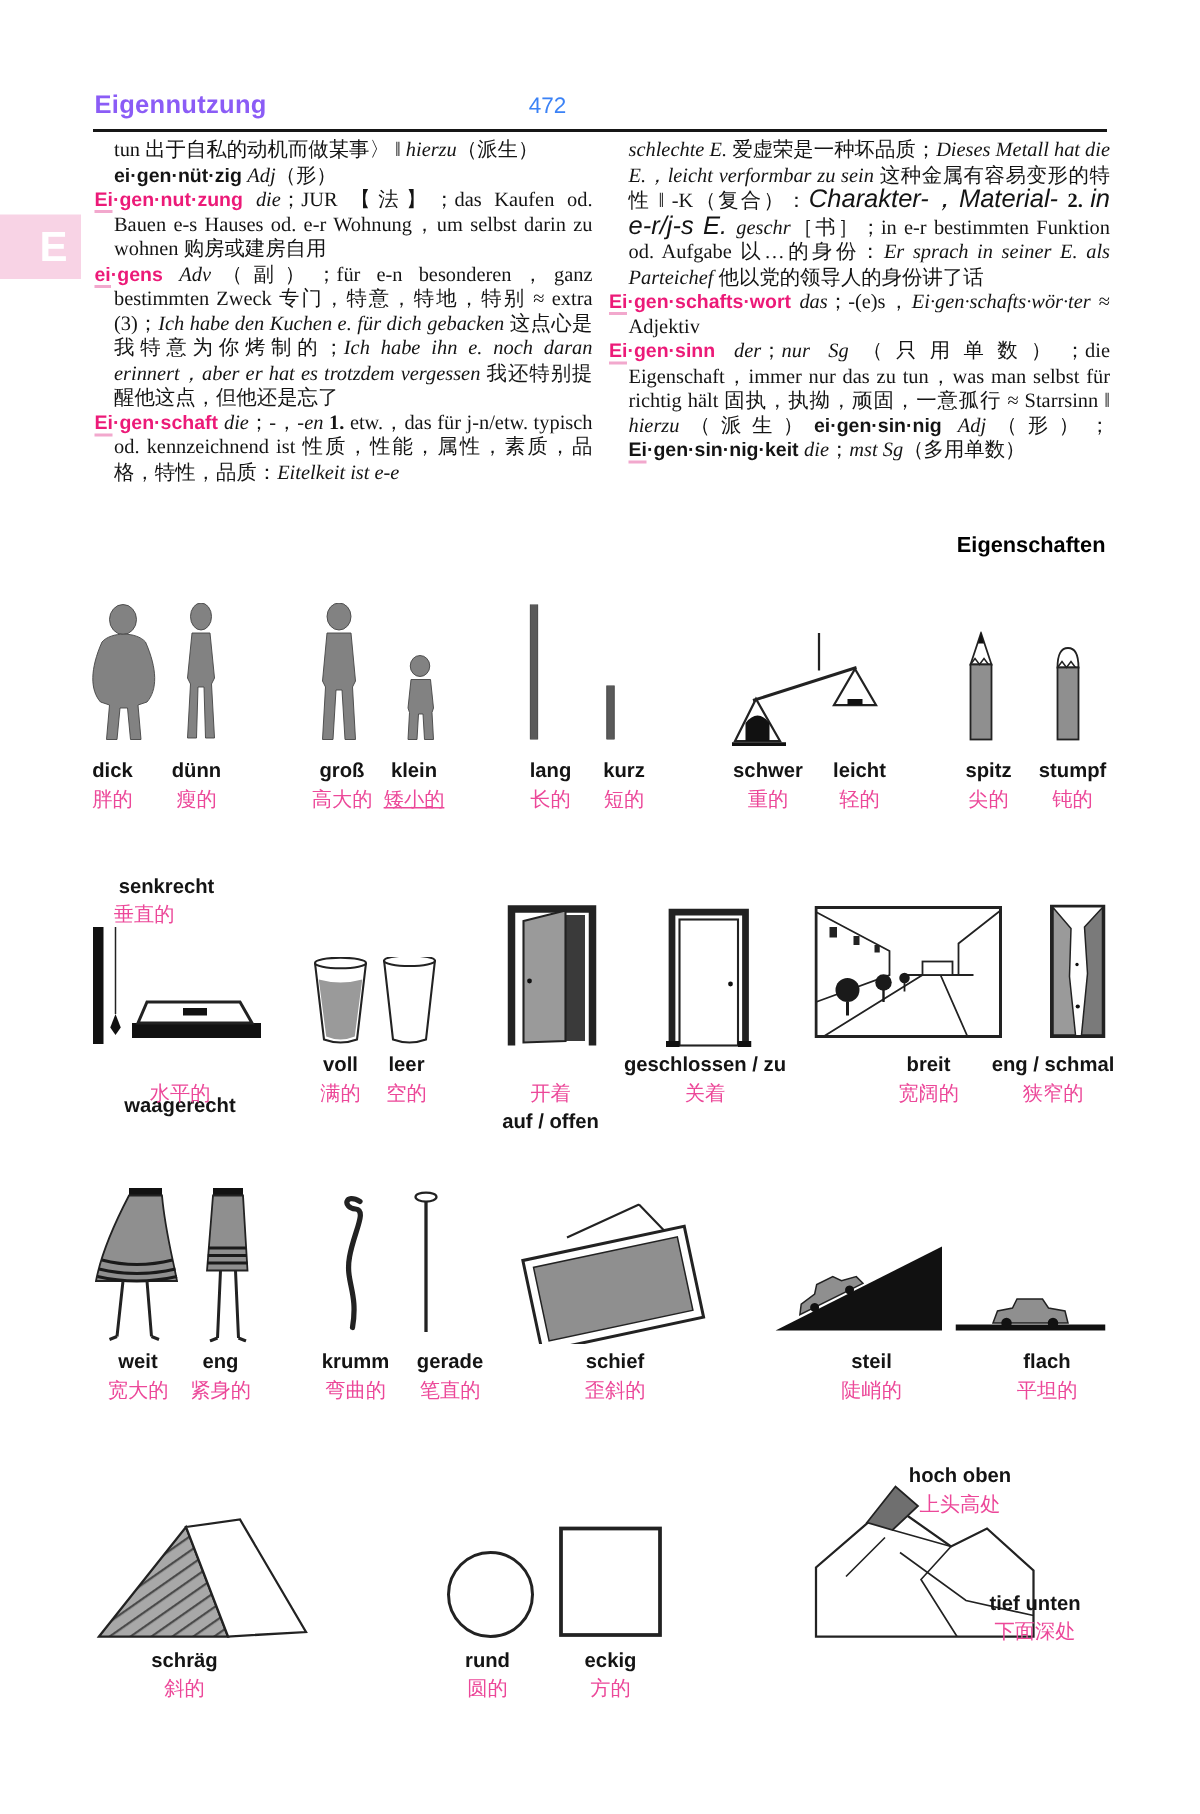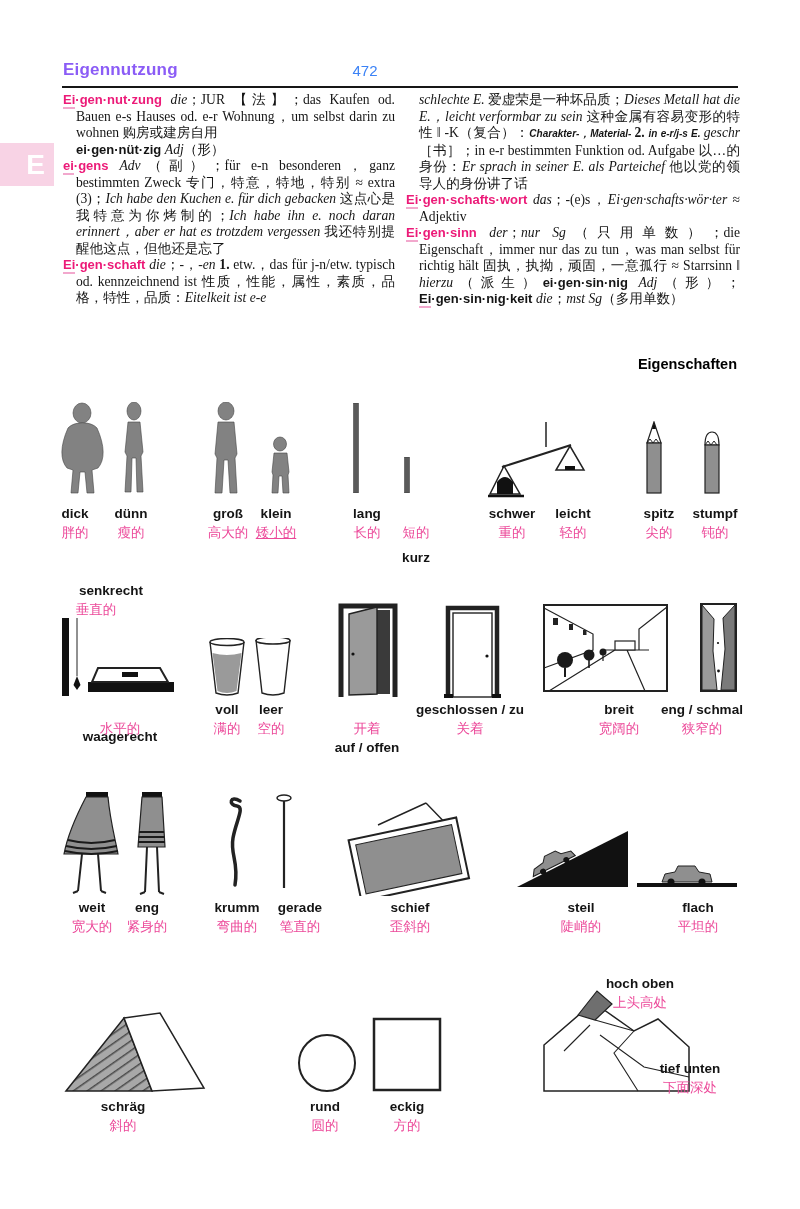--- a/index.html
+++ b/index.html
@@ -22,21 +22,21 @@
   .col{position:absolute;top:92px;width:332px;font-size:13.6px;line-height:16.5px;
        text-align:justify;}
   .col-left{left:63px;}
   .col-right{left:406px;width:334px;}
   p.entry{margin:0;}
   p.hang{padding-left:13px;text-indent:-13px;}
   p.ind{padding-left:13px;}
   .seg-p{}
   .seg-i{font-style:italic;}
   .seg-b{font-weight:700;}
-  .seg-bi{font-weight:700;font-style:italic;font-family:"Liberation Sans",sans-serif;font-size:10px;}
+  .seg-bi{font-weight:400;font-style:italic;font-family:"Liberation Sans",sans-serif;font-size:17px;}
   .seg-hw,.seg-hwu{color:#ec1a78;font-family:"Liberation Sans",sans-serif;font-weight:700;font-size:13px;}
   .seg-hwb,.seg-hwbu{color:#141414;font-family:"Liberation Sans",sans-serif;font-weight:700;font-size:13px;}
   .seg-hwu,.seg-hwbu{border-bottom:2px solid #f2a8cd;}
 
   
   .fig-heading{position:absolute;right:63px;top:356px;
                font:700 14.5px "Liberation Sans",sans-serif;color:#000000;}
   .glabel{position:absolute;transform:translateX(-50%);white-space:nowrap;
           font:700 13.5px "Liberation Sans",sans-serif;color:#141414;}
   .clabel{position:absolute;transform:translateX(-50%);white-space:nowrap;
@@ -48,22 +48,23 @@
 <body>
 
 <div class="hdr-title">Eigennutzung</div>
 <div class="hdr-page">472</div>
 <div class="hdr-rule"></div>
 <div class="etab">
     <span>E</span>
   </div>
 
 <div class="col col-left" id="col-left">
+    <p class="entry ind"><span class="seg-p">tun 出于自私的动机而做某事〉 ‖ </span><span class="seg-i">hierzu</span><span class="seg-p">（派生）</span></p>
+    <p class="entry ind"><span class="seg-hwb">ei·gen·nüt·zig </span><span class="seg-i">Adj</span><span class="seg-p">（形）</span></p>
     <p class="entry hang"><span class="seg-hwu">Ei</span><span class="seg-hw">·gen·nut·zung </span><span class="seg-i">die</span><span class="seg-p">；JUR 【法】；das Kaufen od. Bauen e-s Hauses od. e-r Wohnung，um selbst darin zu wohnen 购房或建房自用</span></p>
-    <p class="entry ind"><span class="seg-hwb">ei·gen·nüt·zig </span><span class="seg-i">Adj</span><span class="seg-p">（形）</span></p>
     <p class="entry hang"><span class="seg-hwu">ei</span><span class="seg-hw">·gens </span><span class="seg-i">Adv</span><span class="seg-p">（副）；für e-n besonderen，ganz bestimmten Zweck 专门，特意，特地，特别 ≈ extra (3)；</span><span class="seg-i">Ich habe den Kuchen e. für dich gebacken </span><span class="seg-p">这点心是我特意为你烤制的；</span><span class="seg-i">Ich habe ihn e. noch daran erinnert，aber er hat es trotzdem vergessen </span><span class="seg-p">我还特别提醒他这点，但他还是忘了</span></p>
     <p class="entry hang"><span class="seg-hwu">Ei</span><span class="seg-hw">·gen·schaft </span><span class="seg-i">die</span><span class="seg-p">；-，-</span><span class="seg-i">en </span><span class="seg-b">1. </span><span class="seg-p">etw.，das für j-n/etw. typisch od. kennzeichnend ist 性质，性能，属性，素质，品格，特性，品质：</span><span class="seg-i">Eitelkeit ist e-e</span></p>
   </div>
 <div class="col col-right" id="col-right">
     <p class="entry ind"><span class="seg-i">schlechte E. </span><span class="seg-p">爱虚荣是一种坏品质；</span><span class="seg-i">Dieses Metall hat die E.，leicht verformbar zu sein </span><span class="seg-p">这种金属有容易变形的特性 ‖ -K（复合）：</span><span class="seg-bi">Charakter-，Material- </span><span class="seg-b">2. </span><span class="seg-bi">in e-r/j-s E. </span><span class="seg-i">geschr</span><span class="seg-p">［书］；in e-r bestimmten Funktion od. Aufgabe 以…的身份：</span><span class="seg-i">Er sprach in seiner E. als Parteichef </span><span class="seg-p">他以党的领导人的身份讲了话</span></p>
     <p class="entry hang"><span class="seg-hwu">Ei</span><span class="seg-hw">·gen·schafts·wort </span><span class="seg-i">das</span><span class="seg-p">；-(e)s，</span><span class="seg-i">Ei·gen·schafts·wör·ter </span><span class="seg-p">≈ Adjektiv</span></p>
     <p class="entry hang"><span class="seg-hwu">Ei</span><span class="seg-hw">·gen·sinn </span><span class="seg-i">der</span><span class="seg-p">；</span><span class="seg-i">nur Sg</span><span class="seg-p">（只用单数）；die Eigenschaft，immer nur das zu tun，was man selbst für richtig hält 固执，执拗，顽固，一意孤行 ≈ Starrsinn ‖ </span><span class="seg-i">hierzu</span><span class="seg-p">（派生）</span><span class="seg-hwb">ei·gen·sin·nig </span><span class="seg-i">Adj</span><span class="seg-p">（形）；</span><span class="seg-hwbu">Ei</span><span class="seg-hwb">·gen·sin·nig·keit </span><span class="seg-i">die</span><span class="seg-p">；</span><span class="seg-i">mst Sg</span><span class="seg-p">（多用单数）</span></p>
   </div>
 
 <div class="fig-heading">Eigenschaften</div>
@@ -286,21 +287,21 @@
     <div class="glabel" style="left: 75px; top: 506px;">dick</div>
     <div class="clabel" style="left: 75px; top: 524px;">胖的</div>
     <div class="glabel" style="left: 131px; top: 506px;">dünn</div>
     <div class="clabel" style="left: 131px; top: 524px;">瘦的</div>
     <div class="glabel" style="left: 228px; top: 506px;">groß</div>
     <div class="clabel" style="left: 228px; top: 524px;">高大的</div>
     <div class="glabel" style="left: 276px; top: 506px;">klein</div>
     <div class="clabel" style="left: 276px; top: 524px; text-decoration: underline;">矮小的</div>
     <div class="glabel" style="left: 367px; top: 506px;">lang</div>
     <div class="clabel" style="left: 367px; top: 524px;">长的</div>
-    <div class="glabel" style="left: 416px; top: 506px; margin-top: 44px;">kurz</div>
+    <div class="glabel" style="left: 416px; top: 506px;">kurz</div>
     <div class="clabel" style="left: 416px; top: 524px;">短的</div>
     <div class="glabel" style="left: 512px; top: 506px;">schwer</div>
     <div class="clabel" style="left: 512px; top: 524px;">重的</div>
     <div class="glabel" style="left: 573px; top: 506px;">leicht</div>
     <div class="clabel" style="left: 573px; top: 524px;">轻的</div>
     <div class="glabel" style="left: 659px; top: 506px;">spitz</div>
     <div class="clabel" style="left: 659px; top: 524px;">尖的</div>
     <div class="glabel" style="left: 715px; top: 506px;">stumpf</div>
     <div class="clabel" style="left: 715px; top: 524px;">钝的</div>
     <div class="glabel" style="left: 111px; top: 583px;">senkrecht</div>

